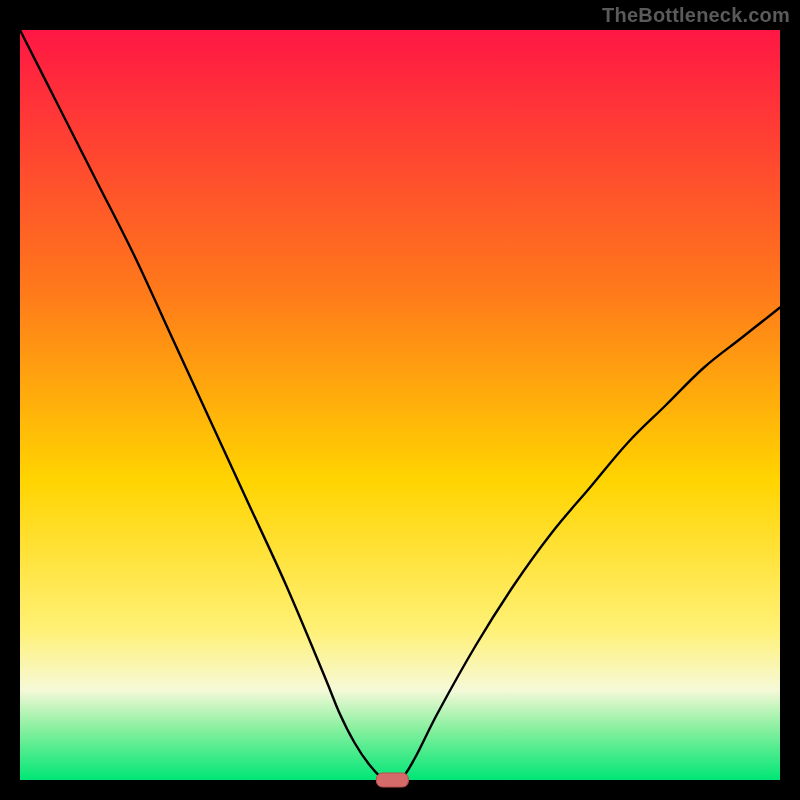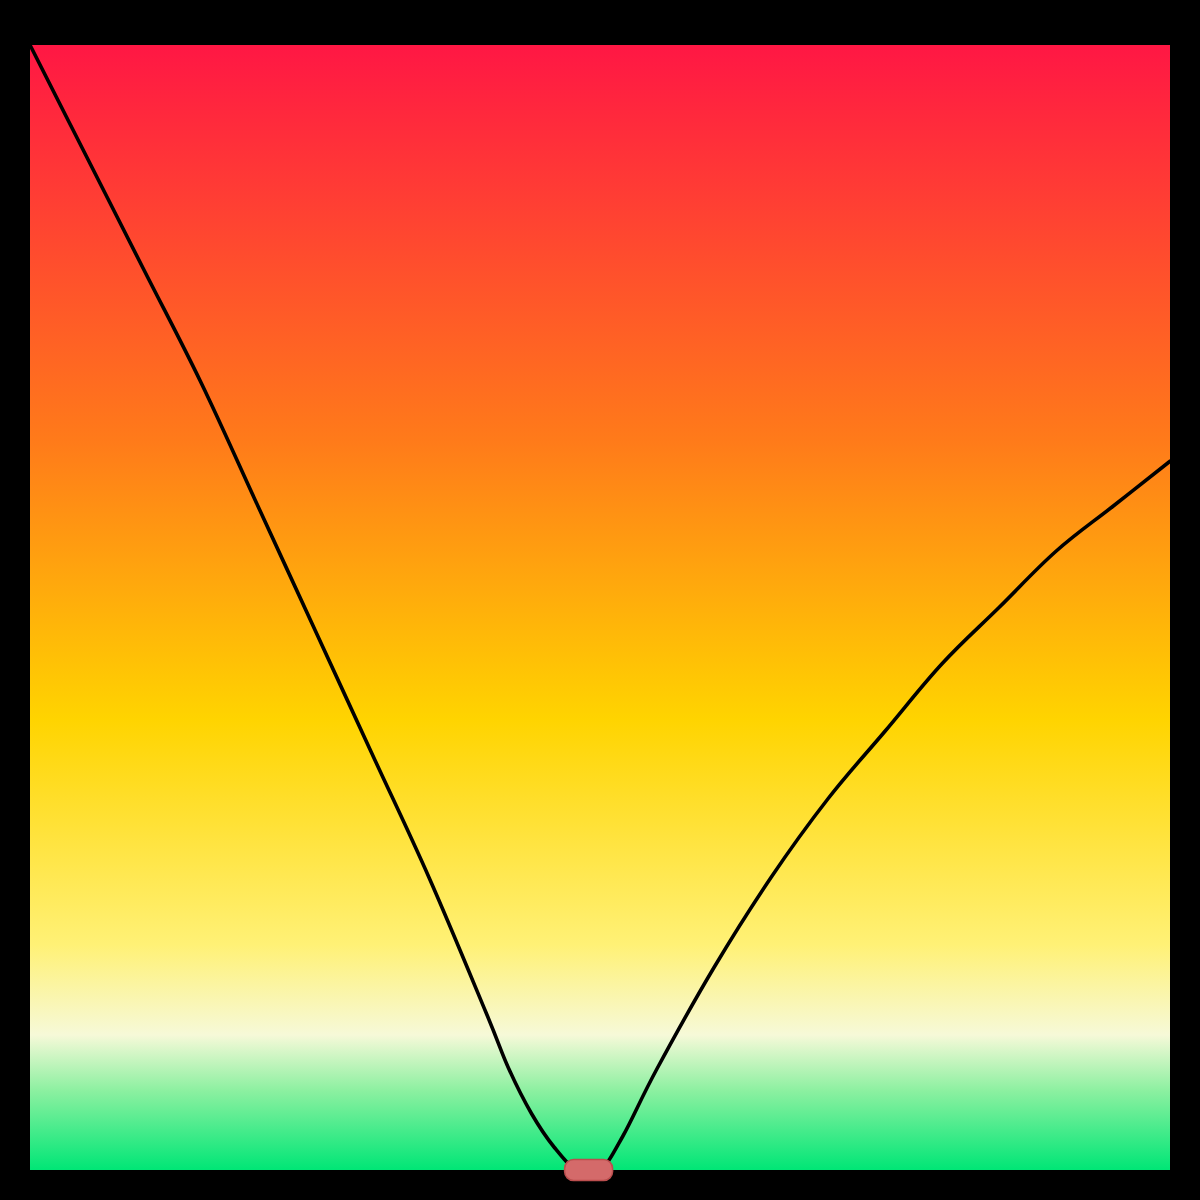--- a/index.html
+++ b/index.html
@@ -54,13 +54,14 @@
         </linearGradient>
     </defs>
 
     <rect id="plotRect" fill="url(#bgGrad)" x="20" y="30" width="760" height="750"></rect>
 
     <path id="curvePath" fill="none" stroke-width="2.4" stroke-linecap="round" d="M 20 30 C 26.84 43.5, 44.32 78, 58 105 C 71.68 132, 82.32 153, 96 180 C 109.68 207, 120.32 226.65, 134 255 C 147.68 283.35, 158.32 307.8, 172 337.5 C 185.68 367.2, 196.32 390.3, 210 420 C 223.68 449.7, 234.32 472.8, 248 502.5 C 261.68 532.2, 272.32 553.95, 286 585 C 299.68 616.05, 314.424 652.05, 324 675 C 333.576 697.95, 333.728 700.35, 339.2 712.5 C 344.67199999999997 724.65, 348.928 733.05, 354.4 742.5 C 359.87199999999996 751.95, 364.12800000000004 758.25, 369.6 765 C 375.072 771.75, 379.32800000000003 777.3, 384.8 780 C 390.272 782.7, 394.528 784.05, 400 780 C 405.472 775.95, 408.35999999999996 769.65, 415.2 757.5 C 422.04 745.35, 427.05600000000004 732.75, 438.00000000000006 712.5 C 448.9440000000001 692.25, 462.32 667.95, 476 645 C 489.68 622.05, 500.32 605.25, 514 585 C 527.68 564.75, 538.32 550.05, 552 532.5 C 565.68 514.95, 576.32 503.7, 590 487.5 C 603.68 471.3, 614.32 457.35, 628 442.5 C 641.68 427.65, 652.32 418.5, 666 405 C 679.68 391.5, 690.32 379.6499999999999, 704 367.49999999999994 C 717.68 355.34999999999997, 728.32 348.3, 742 337.5 C 755.68 326.7, 773.16 312.9, 780 307.5" stroke="#000000"></path>
 
     <rect id="marker" rx="6" ry="6" height="14" width="32" x="376.4" y="773" fill="#d46a6a" stroke="#bb4e4e" stroke-width="1"></rect>
   </svg>
 
+  <div class="watermark">TheBottleneck.com</div>
 </div>
 
 </body></html>

